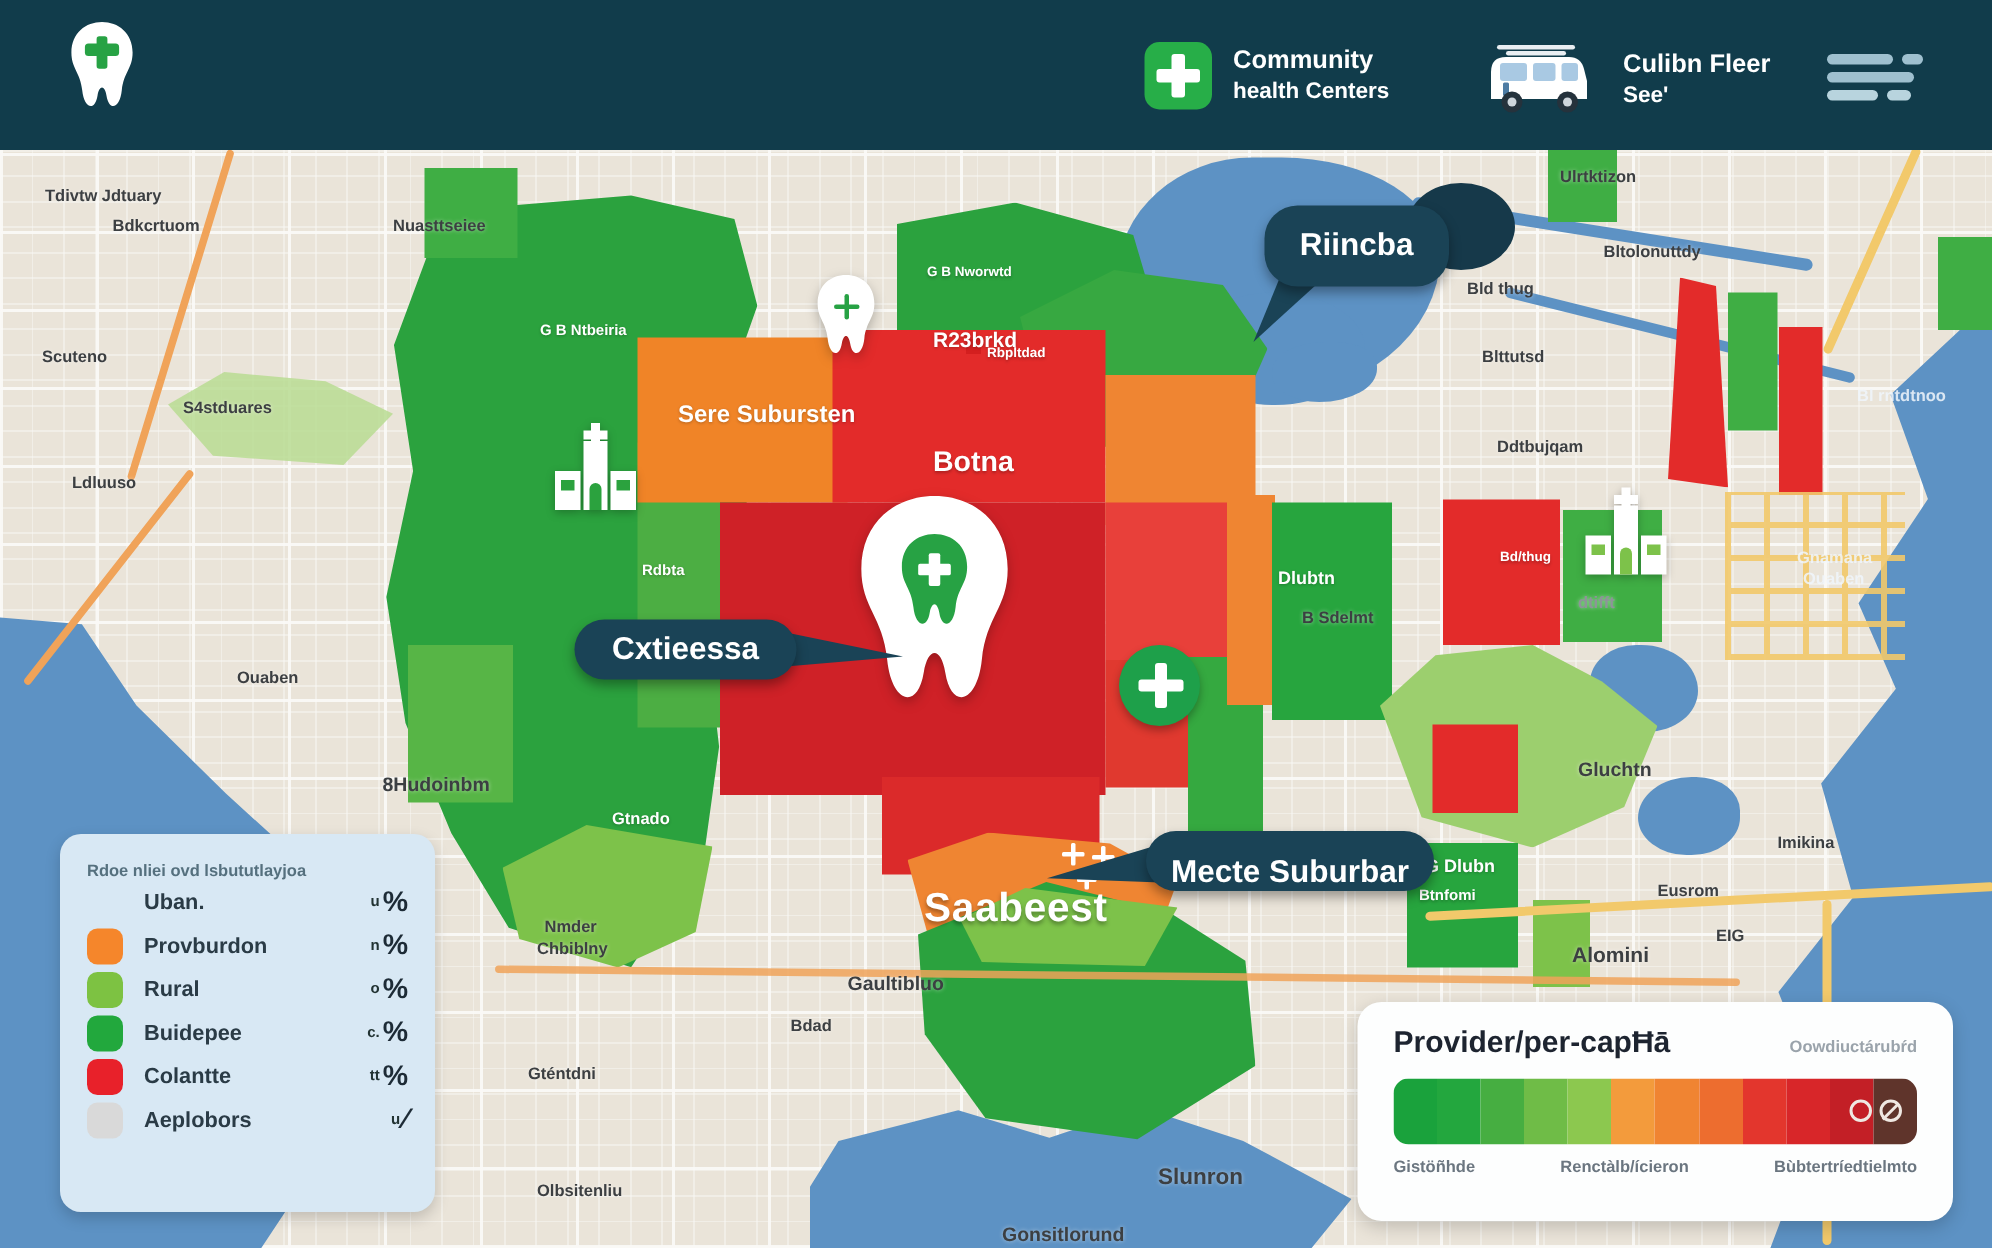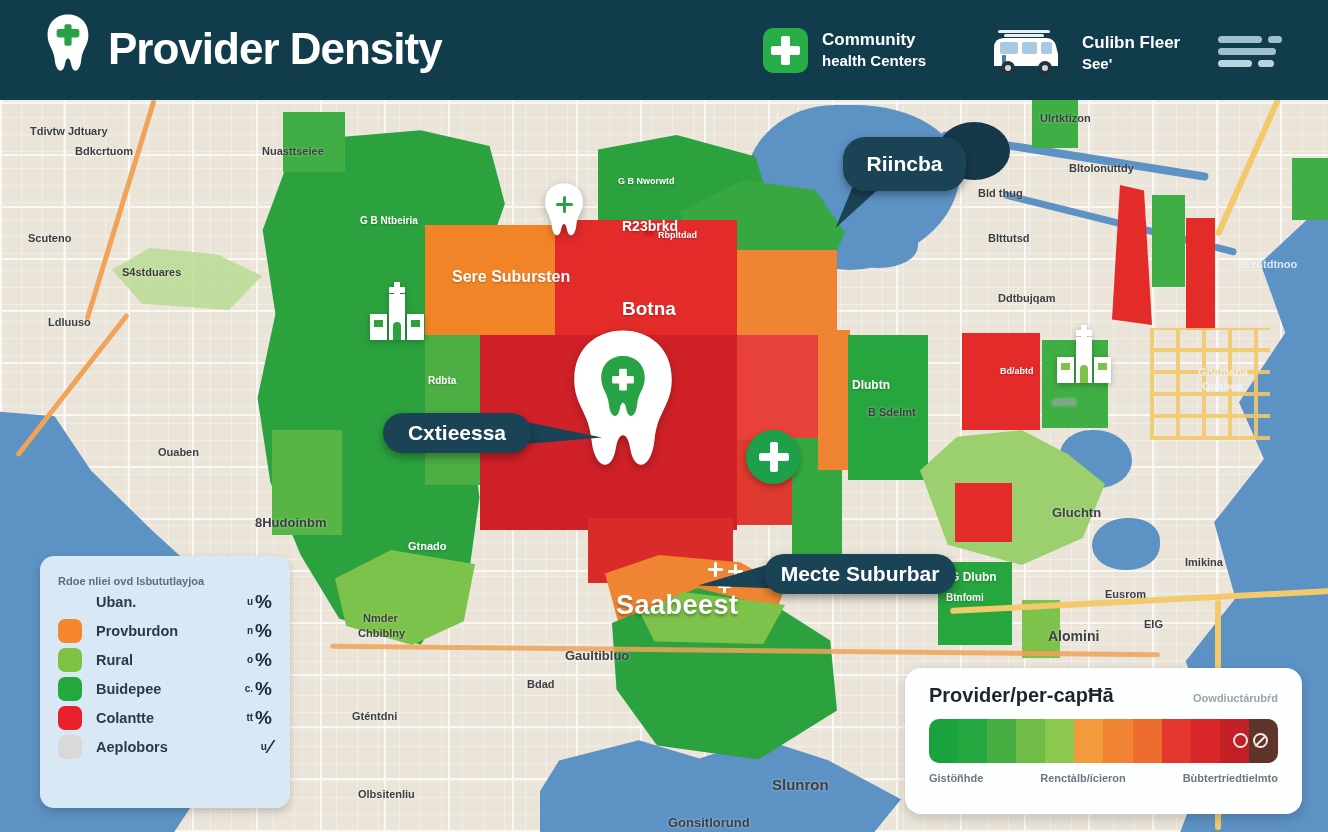--- a/index.html
+++ b/index.html
@@ -218,21 +218,21 @@
   <div class="callout" data-name="callout-riincba" style="left:843px;top:37px;width:123px;height:54px;">
       <span>Riincba</span>
     </div>
   <div class="tail" data-name="callout-riincba-tail" style="left:830px;top:70px;width:70px;height:58px;clip-path:polygon(42% 0,88% 12%,8% 100%);"></div>
 
   <div class="callout" data-name="callout-cxtieessa" style="left:383px;top:313px;width:148px;height:40px;">
       <span>Cxtieessa</span>
     </div>
   <div class="tail" data-name="callout-cxtieessa-tail" style="left:520px;top:318px;width:82px;height:28px;clip-path:polygon(0 10%,100% 70%,0 95%);"></div>
 
-  <div class="callout" data-name="callout-mecte" style="left:764px;top:454px;width:192px;height:40px;">
+  <div class="callout" data-name="callout-mecte" style="left:764px;top:454px;width:192px;height:40px;align-items:flex-end;">
       <span>Mecte Suburbar</span>
     </div>
   <div class="tail" data-name="callout-mecte-tail" style="left:698px;top:460px;width:80px;height:30px;clip-path:polygon(100% 5%,0 85%,100% 95%);"></div>
 
   <div data-name="map-labels" style="position:absolute;inset:0;z-index:25;">
       <span class="maplbl d" data-name="map-label" style="left: 30px; top: 25px;">Tdivtw Jdtuary</span>
       <span class="maplbl d" data-name="map-label" style="left: 75px; top: 45px;">Bdkcrtuom</span>
       <span class="maplbl d" data-name="map-label" style="left: 262px; top: 45px;">Nuasttseiee</span>
       <span class="maplbl d" data-name="map-label" style="left: 28px; top: 132px;">Scuteno</span>
       <span class="maplbl d" data-name="map-label" style="left: 122px; top: 166px;">S4stduares</span>
@@ -261,39 +261,38 @@
       <span class="maplbl w" data-name="map-label" style="left: 1238px; top: 158px;">Bl rntdtnoo</span>
       <span class="maplbl w" data-name="map-label" style="left: 1198px; top: 266px;">Gnamana</span>
       <span class="maplbl w" data-name="map-label" style="left: 1202px; top: 280px;">Ouaben</span>
       <span class="maplbl wt" data-name="map-label" style="left: 452px; top: 168px; font-size: 16px;">Sere Subursten</span>
       <span class="maplbl wt" data-name="map-label" style="left: 622px; top: 198px; font-size: 19px;">Botna</span>
       <span class="maplbl wt big" data-name="map-label" style="left: 616px; top: 490px; font-size: 27px;">Saabeest</span>
       <span class="maplbl wt" data-name="map-label" style="left: 428px; top: 275px; font-size: 10px;">Rdbta</span>
       <span class="maplbl wt" data-name="map-label" style="left: 408px; top: 440px; font-size: 11px;">Gtnado</span>
       <span class="maplbl wt" data-name="map-label" style="left: 852px; top: 278px; font-size: 12px;">Dlubtn</span>
       <span class="maplbl d" data-name="map-label" style="left: 868px; top: 306px;">B Sdelmt</span>
-      <span class="maplbl wt" data-name="map-label" style="left: 1000px; top: 266px; font-size: 9px;">Bd/abtd</span>
+      <span class="maplbl wt" data-name="map-label" style="left: 1000px; top: 266px; font-size: 9px;">Bd/thug</span>
       <span class="maplbl wt" data-name="map-label" style="left: 950px; top: 470px; font-size: 12px;">G Dlubn</span>
       <span class="maplbl wt" data-name="map-label" style="left: 946px; top: 492px; font-size: 10px;">Btnfomi</span>
       <span class="maplbl wt" data-name="map-label" style="left: 360px; top: 115px; font-size: 10px;">G B Ntbeiria</span>
       <span class="maplbl wt" data-name="map-label" style="left: 618px; top: 76px; font-size: 9px;">G B Nworwtd</span>
       <span class="maplbl wt" data-name="map-label" style="left: 622px; top: 102px; font-size: 14px; margin-top: 16px;">R23brkd</span>
       <span class="maplbl wt" data-name="map-label" style="left: 658px; top: 130px; font-size: 9px;">Rbpltdad</span>
     </div>
 </div>
 
 <div class="header" data-name="header-bar">
   <div class="logo-tooth" data-name="tooth-logo-icon">
     <svg viewBox="0 0 100 115">
         <path fill="#ffffff" d="M50 6 C32 6 16 18 16 40 C16 58 26 62 28 82 C30 102 42 106 45 88 C47 76 53 76 55 88 C58 106 70 102 72 82 C74 62 84 58 84 40 C84 18 68 6 50 6 Z"></path>
       <rect x="44" y="22" width="12" height="36" fill="#27a244" rx="3"></rect>
         <rect x="31" y="30" width="38" height="14" fill="#27a244" rx="4"></rect>
       </svg>
   </div>
-  <h1 class="page-title" data-name="page-title">Provider Density</h1>
 
   <div class="hbadge" data-name="fleet-badge" style="left:988px;top:28px;">
     <span class="van" data-name="van-icon" style="position:relative;width:80px;height:50px;display:block;">
       <svg viewBox="0 0 80 50" style="width:80px;height:50px;">
         <rect x="10" y="2" width="52" height="3" rx="1.5" fill="#e9eef2"></rect>
         <rect x="16" y="6" width="40" height="3" rx="1.5" fill="#e9eef2"></rect>
         <path d="M6 38 L6 20 Q6 10 16 10 L58 10 Q66 10 68 18 L70 26 L70 38 Z" fill="#ffffff"></path>
         <rect x="12" y="14" width="18" height="12" rx="2" fill="#a9c9e3"></rect>
         <rect x="34" y="14" width="15" height="12" rx="2" fill="#a9c9e3"></rect>
         <rect x="53" y="14" width="11" height="12" rx="2" fill="#a9c9e3"></rect>

